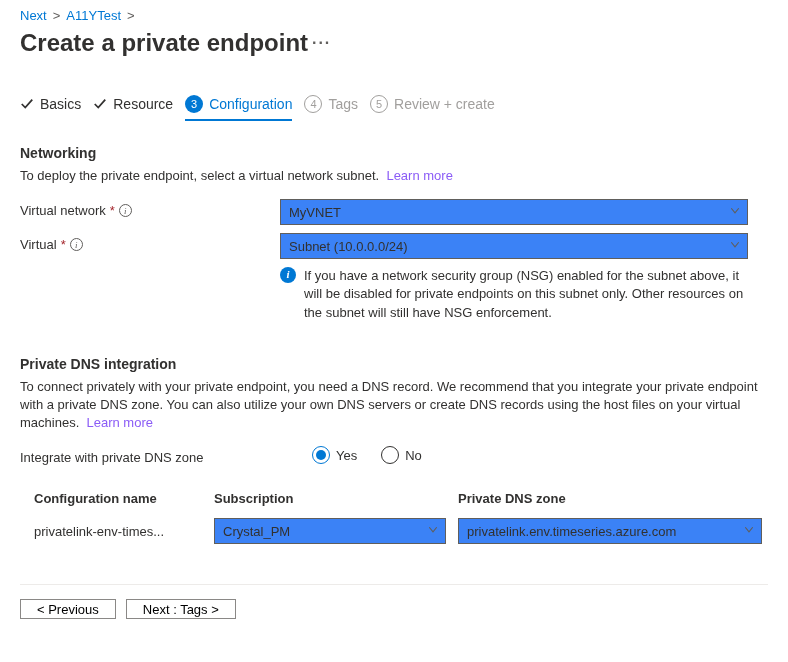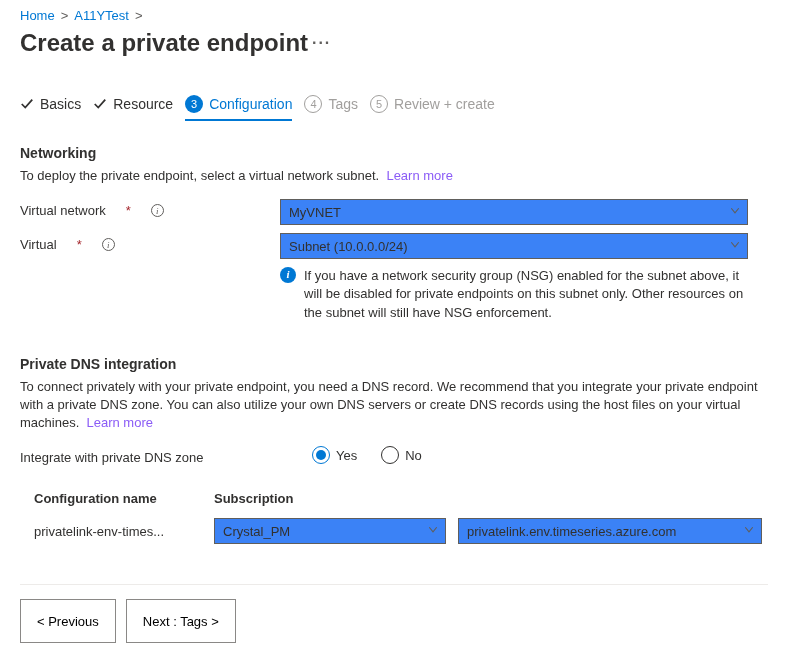--- a/index.html
+++ b/index.html
@@ -67,21 +67,21 @@
     width:18px;height:18px;border-radius:50%;display:inline-flex;align-items:center;justify-content:center;
     font-size:11px;
   }
   .stepnum.active{background:#0078d4;color:#fff;}
   .stepnum.future{border:1px solid #a19f9d;color:#a19f9d;}
   .tab.future{color:#a19f9d;}
   .section-h{font-weight:600;font-size:14px;margin-top:26px;margin-bottom:6px;}
   .desc{font-size:13px;color:#323130;margin:2px 0 14px 0;line-height:1.4;}
   .learn{color:#8b5cf6;text-decoration:none;}
   .formrow{display:flex;align-items:flex-start;margin:8px 0;}
-  .flabel{width:260px;font-size:13px;display:flex;align-items:center;gap:20px;padding-top:4px;}
+  .flabel{width:260px;font-size:13px;display:flex;align-items:center;gap:4px;padding-top:4px;}
   .req{color:#a4262c;}
   .info-ic{width:13px;height:13px;border:1px solid #605e5c;border-radius:50%;display:inline-flex;align-items:center;justify-content:center;font-size:9px;color:#605e5c;font-style:italic;font-family:serif;cursor:default;}
   .fcontrol{flex:1;max-width:468px;}
   .select{
     width:100%;height:26px;border:1px solid #605e5c;background:#3b82f6;padding:0 26px 0 8px;
     font-size:13px;position:relative;display:flex;align-items:center;cursor:pointer;
   }
   .select .chev{position:absolute;right:6px;top:50%;transform:translateY(-50%);}
   .chev svg{width:12px;height:12px;stroke:#605e5c;stroke-width:1.5;fill:none;}
   .note{display:flex;gap:8px;margin-top:8px;font-size:13px;line-height:1.4;color:#323130;}
@@ -96,30 +96,30 @@
   .dns-head{font-weight:600;font-size:13px;padding:6px 0 8px 14px;align-items:flex-end;}
   .dns-row{padding:4px 0 4px 14px;}
   .col-name{width:180px;}
   .col-sub{width:244px;padding-right:12px;}
   .col-zone{flex:1;max-width:304px;}
   .val-trunc{white-space:nowrap;overflow:hidden;text-overflow:ellipsis;padding-right:18px;}
   .footer{
     border-top:1px solid #edebe9;margin-top:36px;padding:14px 0;display:flex;gap:10px;
   }
   .btn{
-    height:44px;padding:0 16px;border:1px solid #8a8886;background:#fff;font-size:13px;cursor:pointer;
+    height:20px;padding:0 16px;border:1px solid #8a8886;background:#fff;font-size:13px;cursor:pointer;
     display:inline-flex;align-items:center;
   }
 </style>
 </head>
 <body>
 
 <div class="page">
   <div class="breadcrumb">
-    <a href="#">Home</a>
+    <a href="#">Next</a>
     <span class="sep">&gt;</span>
     <a href="#">A11YTest</a>
     <span class="sep">&gt;</span>
   </div>
 
   <h1 class="title">
     <span>Create a private endpoint</span>
     <span class="ellipsis">···</span>
   </h1>
 
@@ -217,20 +217,21 @@
           <span>No</span>
         </div>
       </div>
     </div>
   </div>
 
   <div class="dns-table">
     <div class="dns-head">
       <div class="col-name">Configuration name</div>
       <div class="col-sub">Subscription</div>
+      <div class="col-zone">Private DNS zone</div>
     </div>
     <div class="dns-row">
       <div class="col-name val-trunc">privatelink-env-times...</div>
       <div class="col-sub">
         <div class="select">
           <span>Crystal_PM</span>
           <span class="chev"><svg viewBox="0 0 16 16">
                 <polyline points="3,5 8,11 13,5"></polyline>
               </svg></span>
         </div>

